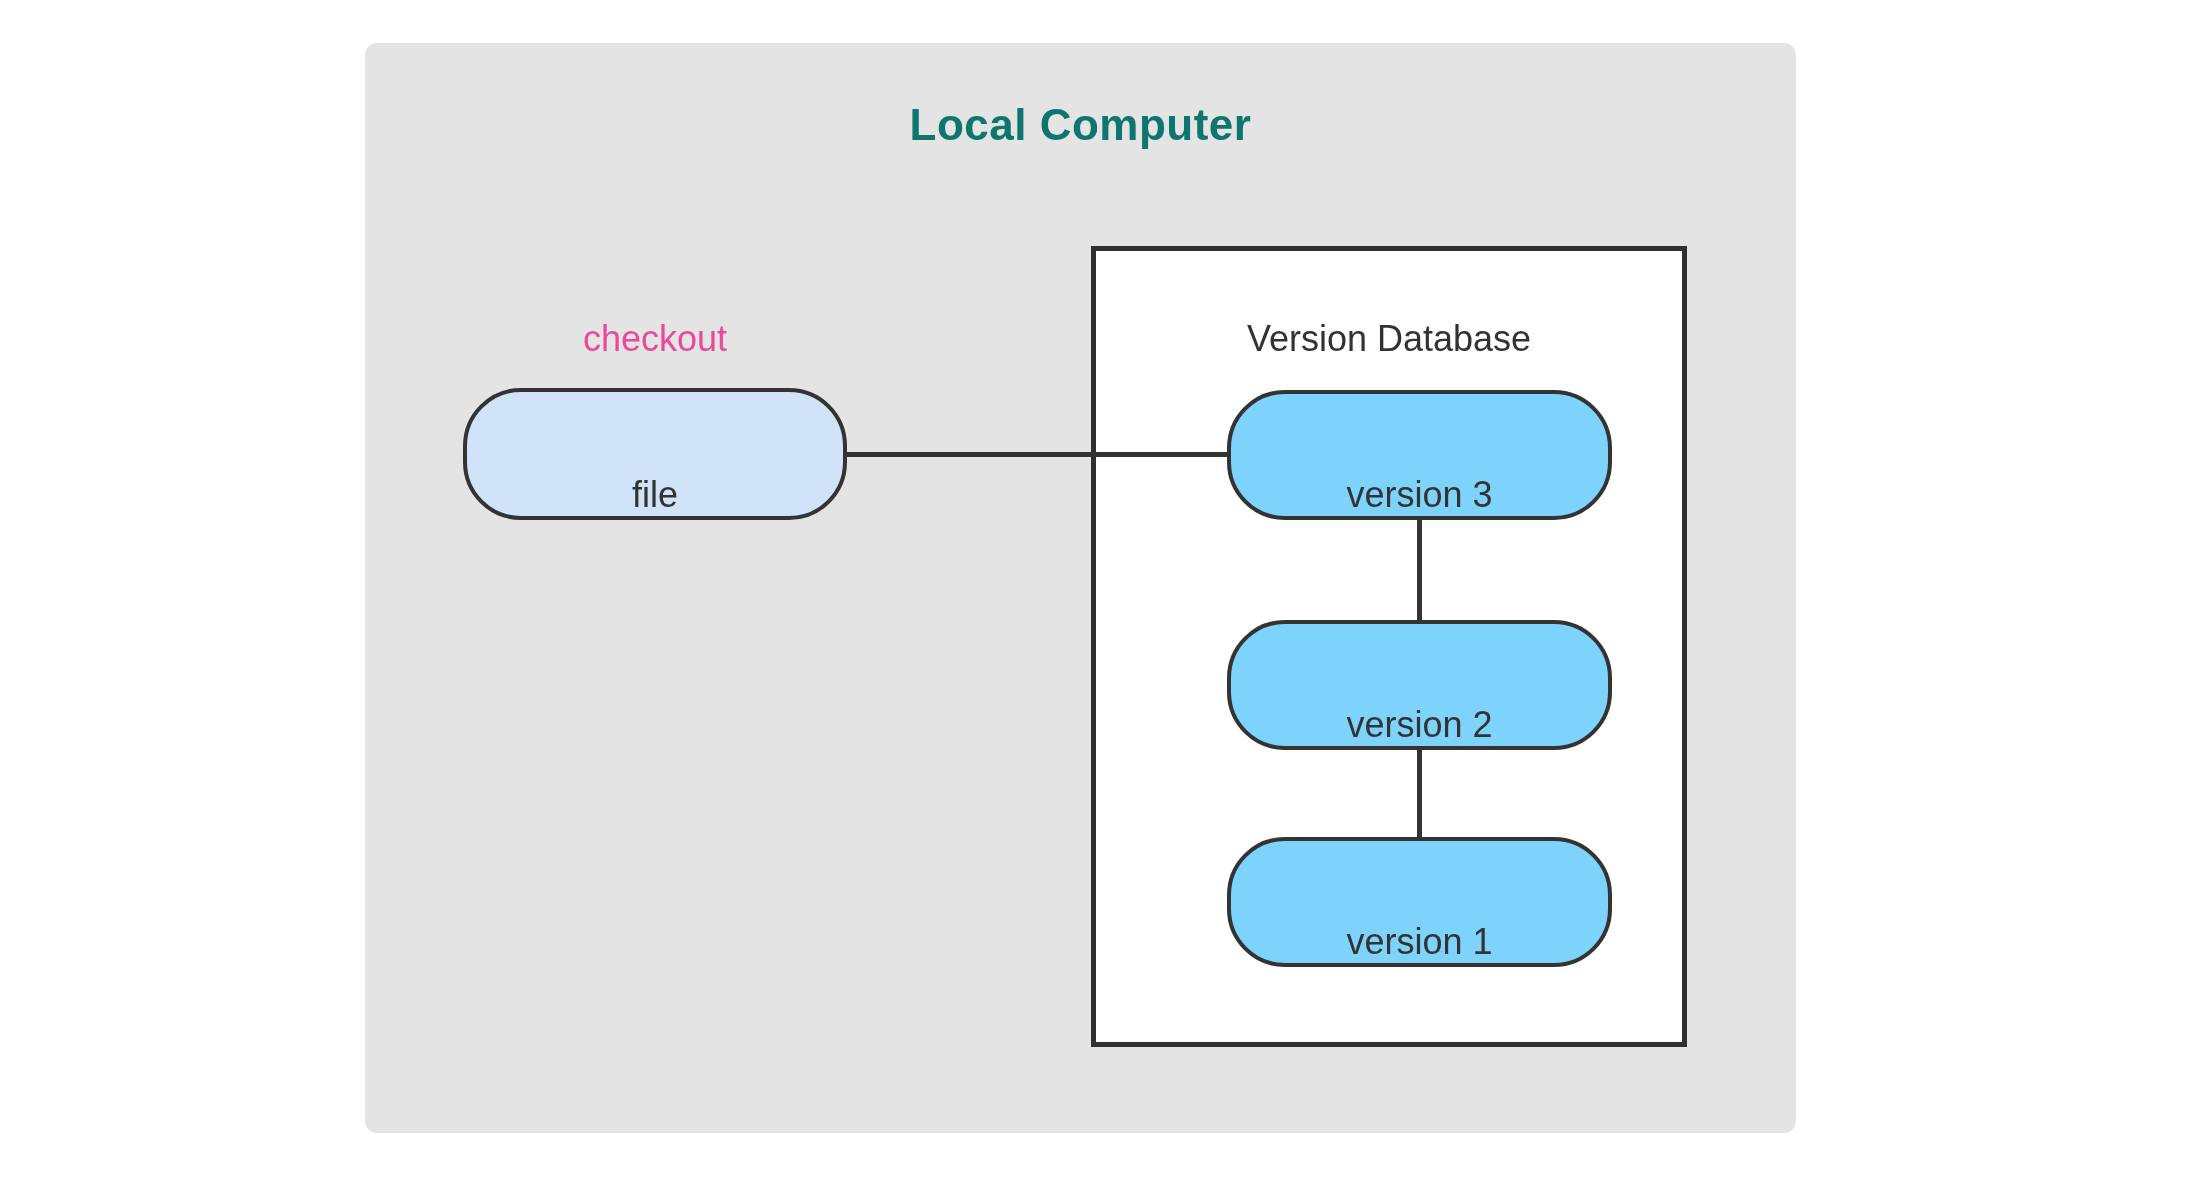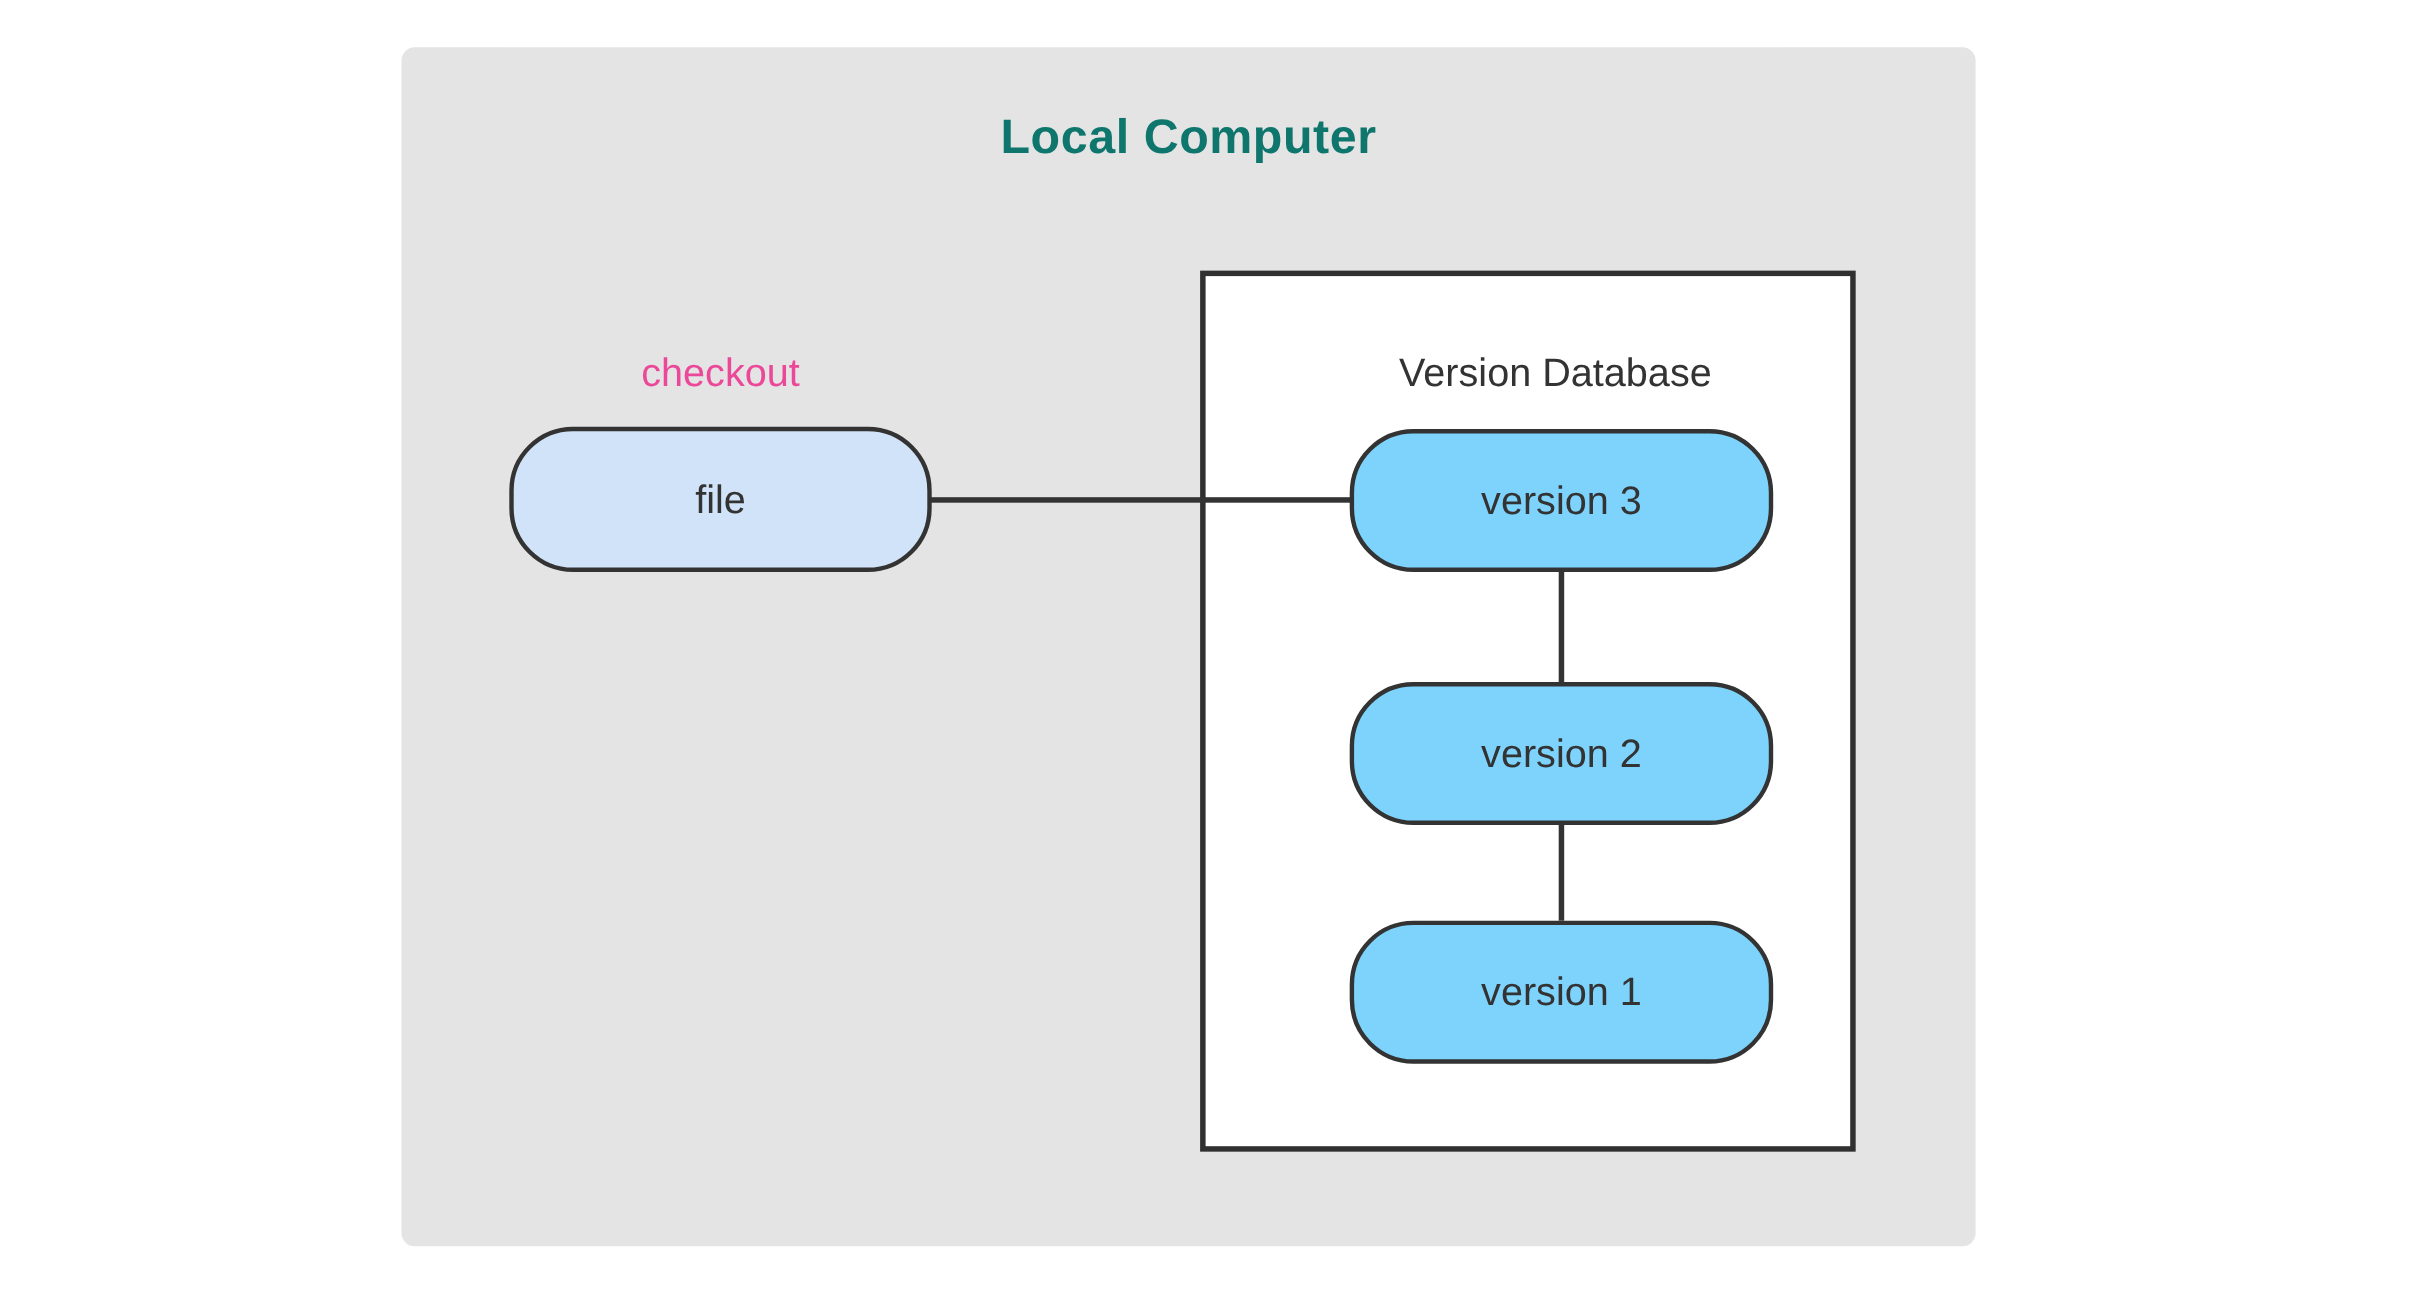--- a/index.html
+++ b/index.html
@@ -44,21 +44,21 @@
     text-align: center;
     font-size: 36px;
     color: #ec4899;
   }
   .node {
     position: absolute;
     box-sizing: border-box;
     border: 4px solid #333333;
     border-radius: 58px;
     display: flex;
-    align-items: center;
+    align-items: flex-end;
     justify-content: center;
     font-size: 36px;
     color: #333333;
     z-index: 3;
   }
   .node-file {
     left: 463px;
     top: 388px;
     width: 384px;
     height: 132px;
@@ -87,21 +87,20 @@
   }
   .version-db-title {
     position: absolute;
     left: 1091px;
     top: 318px;
     width: 596px;
     text-align: center;
     font-size: 36px;
     color: #333333;
     z-index: 2;
-    padding-left: 25px;
   }
   
   .edge {
     position: absolute;
     background: #333333;
     z-index: 2;
   }
   .edge-h {
     left: 845px;
     top: 452px;

